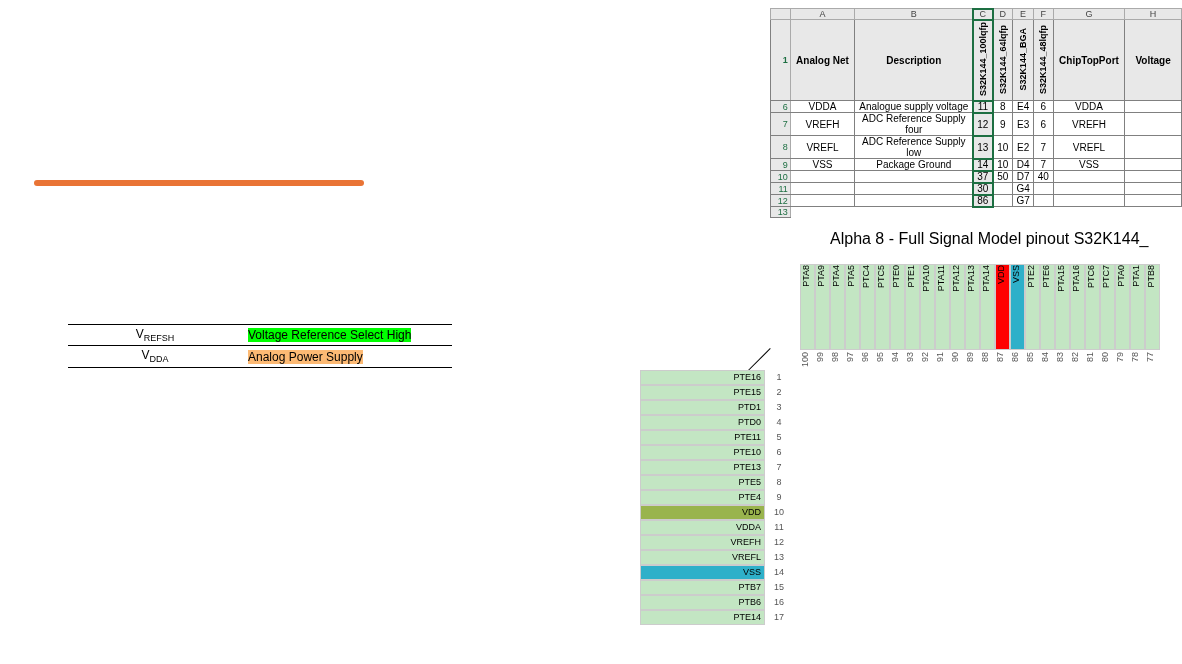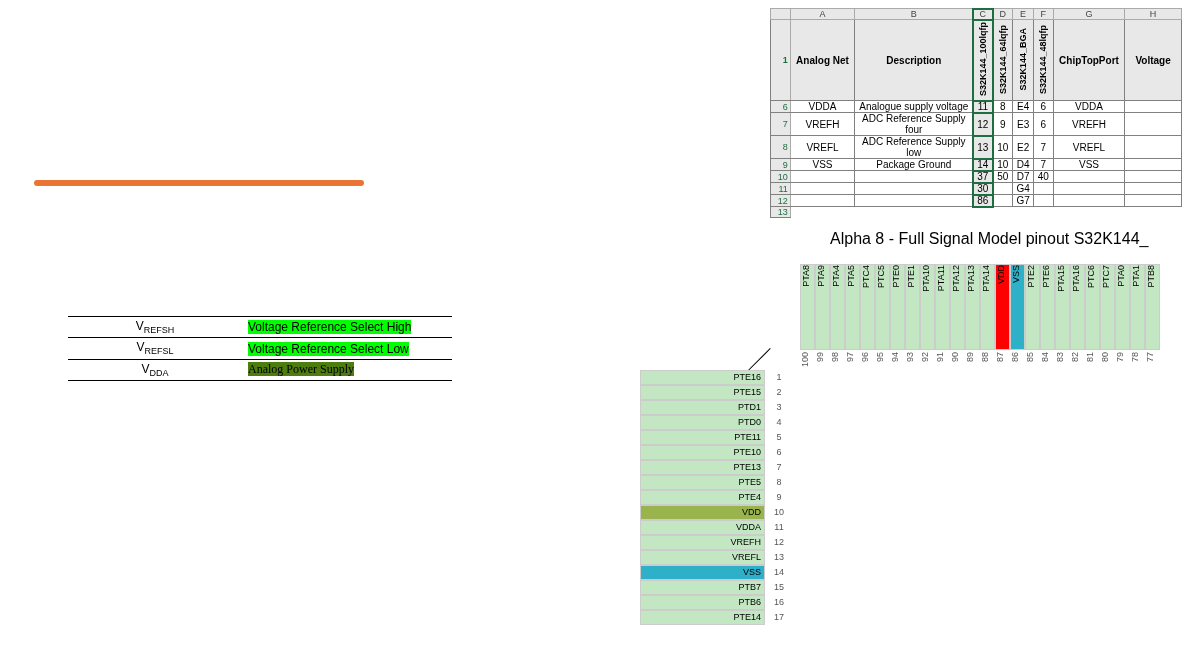--- a/index.html
+++ b/index.html
@@ -47,21 +47,21 @@
     content: "•";
     position: absolute;
     left: -18px;
     top: 0;
   }
 
   
   .sig-table {
     position: absolute;
     left: 68px;
-    top: 316px;
+    top: 324px;
     border-collapse: collapse;
     font-size: 12px;
   }
   .sig-table td {
     border-top: 1px solid #000;
     border-bottom: 1px solid #000;
     padding: 2px 6px;
     height: 16px;
     vertical-align: middle;
   }
@@ -71,21 +71,21 @@
   }
   .sub {
     font-size: 9px;
     vertical-align: sub;
   }
   .sig-table td.desc {
     width: 198px;
     text-align: left;
   }
   .hl-green { background: #00ff00; }
-  .hl-red   { background: #4d7c0f; font-family: Liberation Serif, serif; }
+  .hl-red   { background: #fdba74; }
 
   
   .pkg-wrap {
     position: absolute;
     left: 770px;
     top: 8px;
     font-size: 10px;
   }
   .pkg-wrap table {
     border-collapse: collapse;
@@ -254,24 +254,20 @@
 <div class="slide">
 
   <div class="title-rule"></div>
 
 
   <table class="sig-table">
     <tbody id="sig-body">
         <tr>
           <td class="nm">V<span class="sub">REFSH</span></td>
           <td class="desc"><span class="hl-green">Voltage Reference Select High</span></td>
-        </tr>
-        <tr>
-          <td class="nm">V<span class="sub">REFSL</span></td>
-          <td class="desc"><span class="hl-green">Voltage Reference Select Low</span></td>
         </tr>
         <tr>
           <td class="nm">V<span class="sub">DDA</span></td>
           <td class="desc"><span class="hl-red">Analog Power Supply</span></td>
         </tr>
       </tbody>
   </table>
 
   <div class="pkg-wrap">
     <table>

